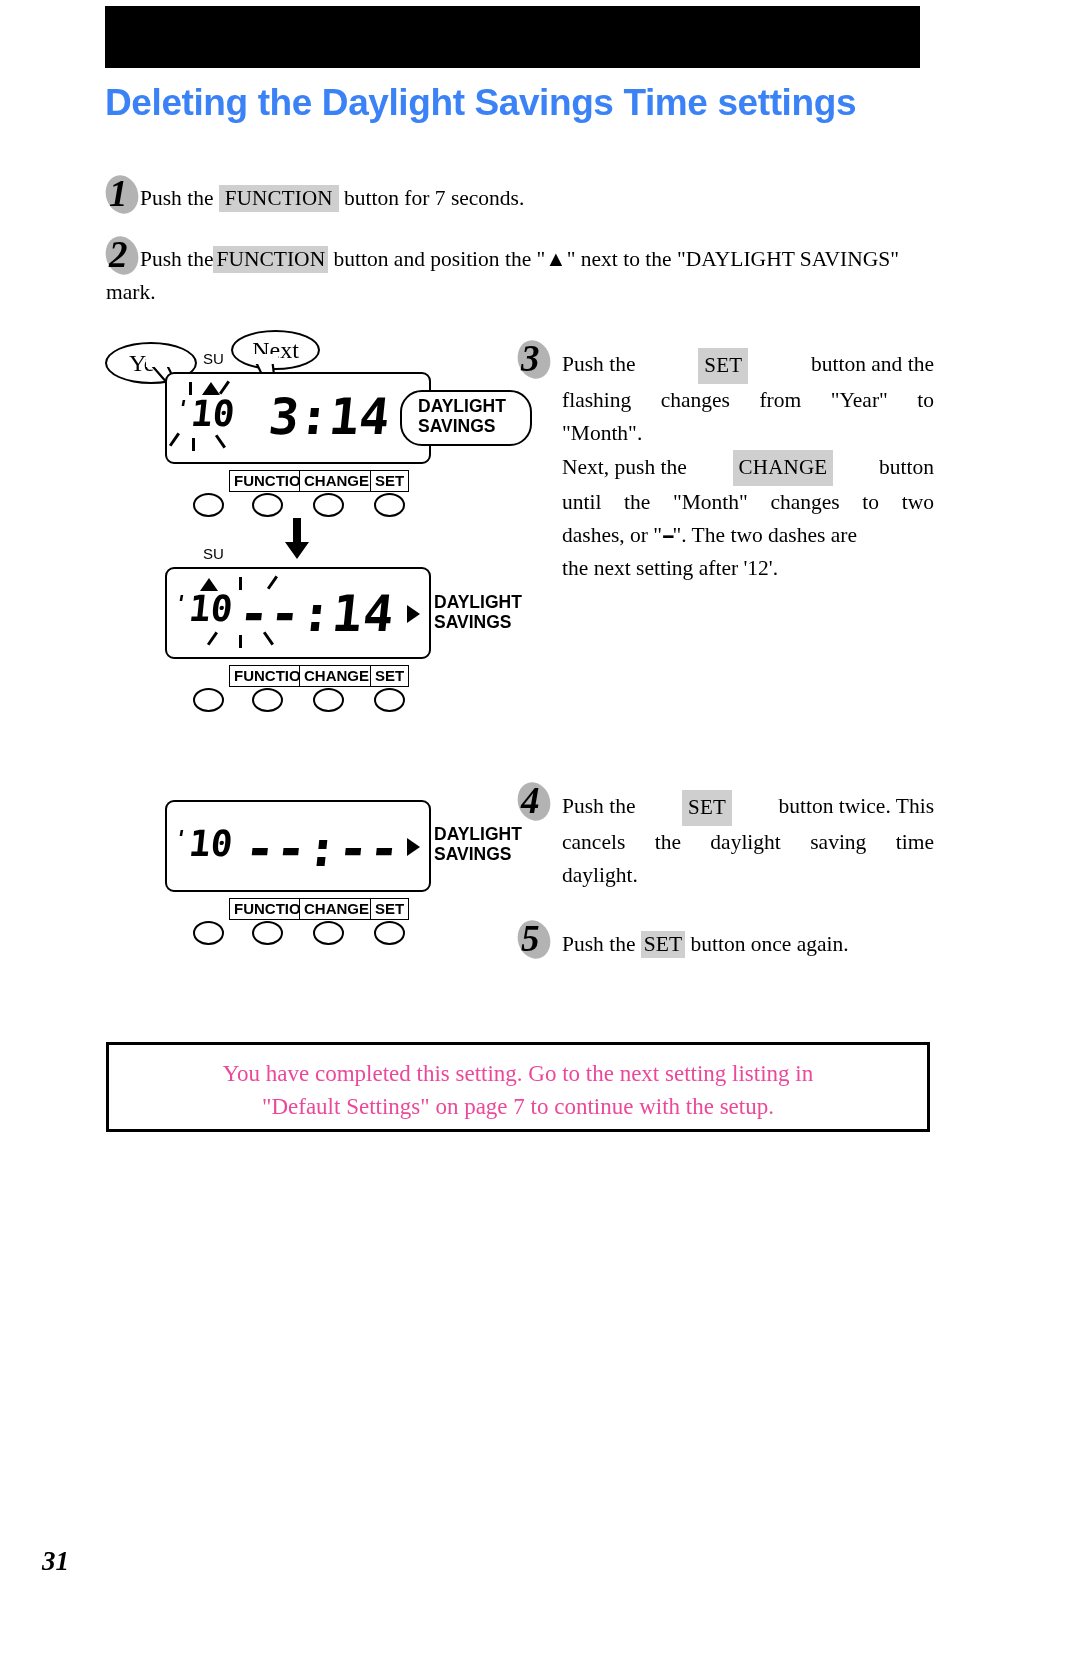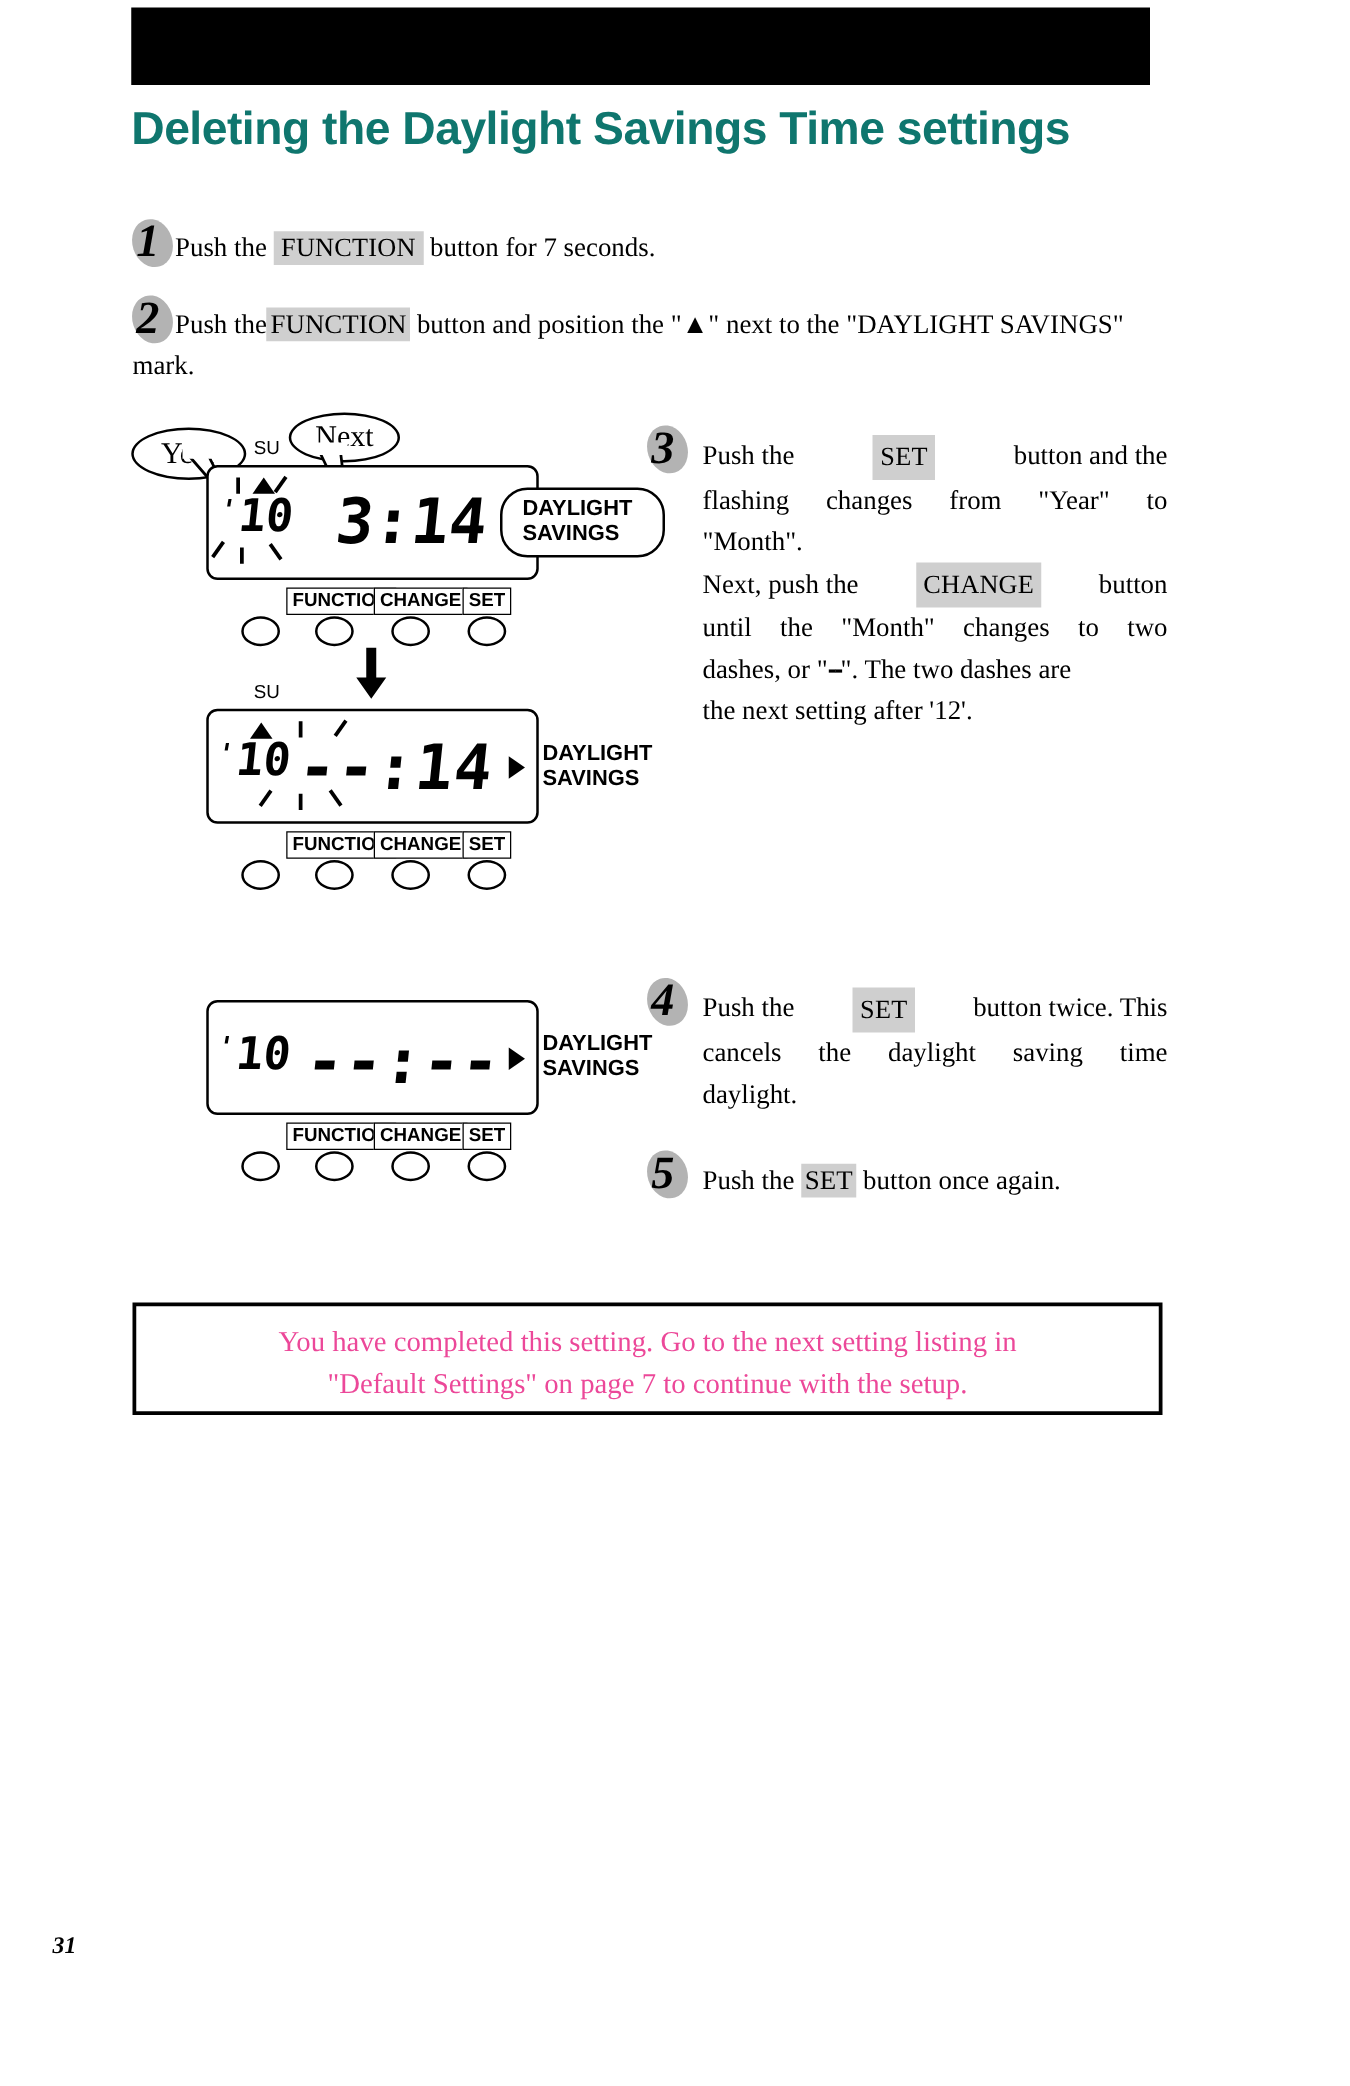--- a/index.html
+++ b/index.html
@@ -18,21 +18,21 @@
     background:#000000;
   }
 
   
   .title{
     position:absolute;left:105px;top:82px;width:830px;
     font-family:"Liberation Sans", sans-serif;
     font-weight:bold;
     font-size:37px;
     letter-spacing:-0.4px;
-    color:#0f766e;
+    color:#3b82f6;
     white-space:nowrap;
   }
 
   
   .stepnum{
     display:inline-block;position:relative;
     width:34px;height:40px;vertical-align:-10px;
   }
   .stepnum .oval{
     position:absolute;left:0;top:0;width:32px;height:39px;
@@ -191,21 +191,21 @@
     background:#fff;
   }
   .donetext{
     position:absolute;left:0;top:12px;width:818px;
     text-align:center;font-size:23px;line-height:33px;color:#ec4899;
   }
 
   
   .pageno{
     position:absolute;left:42px;top:1546px;
-    font-size:19px;font-weight:bold;font-style:italic;color:#000;
+    font-size:27px;font-weight:bold;font-style:italic;color:#000;
   }
 </style>
 </head>
 <body>
 
 <div class="page">
 
   <div class="topbar"></div>
 
   <div class="title">Deleting the Daylight Savings Time settings</div>

